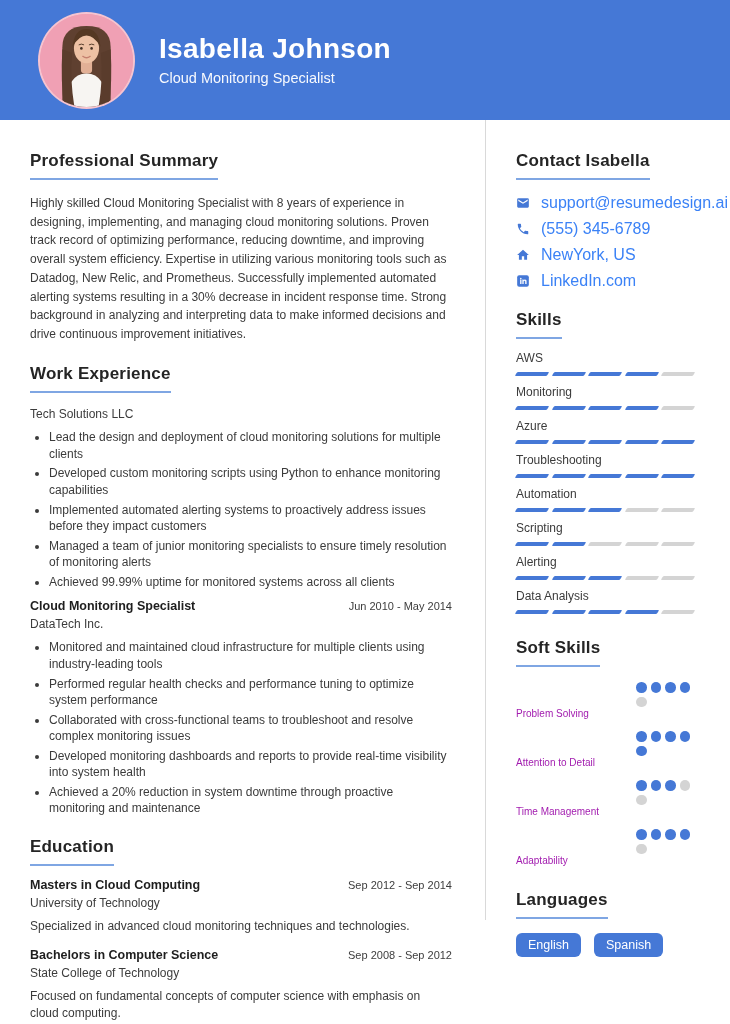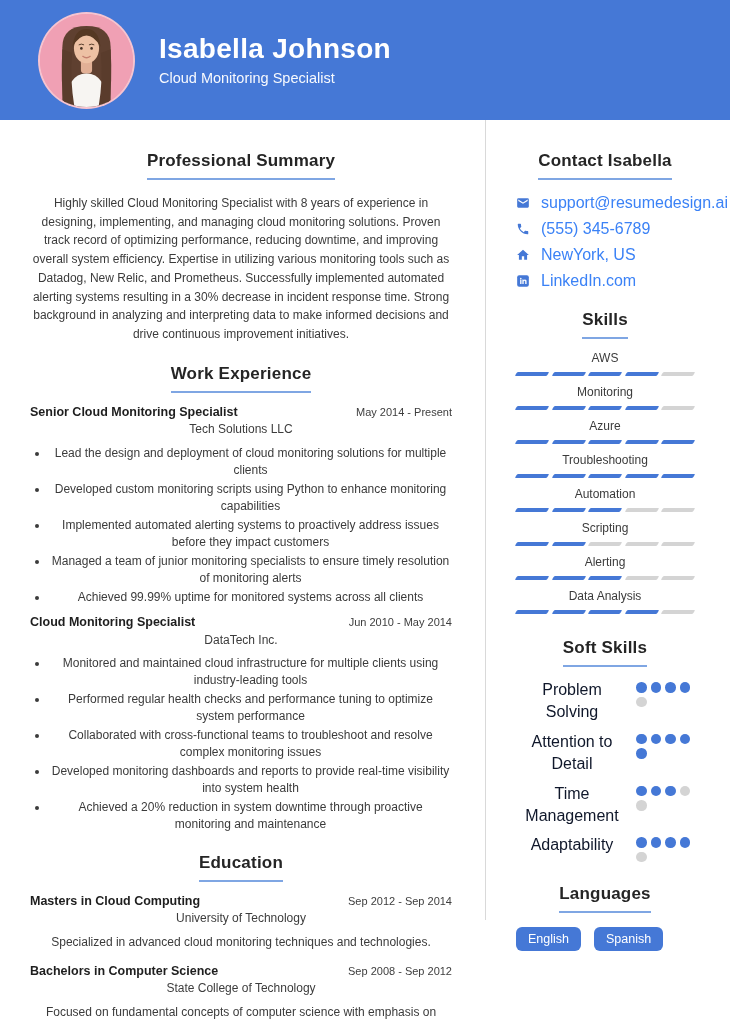--- a/index.html
+++ b/index.html
@@ -15,21 +15,21 @@
   }
   .avatar{
     width:93px;height:93px;border-radius:50%;overflow:hidden;flex:none;
     border:2px solid rgba(255,255,255,.38);background:var(--avatar-bg,#f0a0b4);
   }
   .avatar svg{display:block;width:100%;height:100%;}
   .id-block{margin-left:24px;}
   .name{margin:0;font-size:28px;font-weight:700;color:#ffffff;letter-spacing:.3px;line-height:1.1;}
   .role{margin-top:6px;font-size:14.5px;color:rgba(255,255,255,.96);}
   
-  .columns{position:relative;display:flex;height:808px;box-sizing:border-box;text-align:center;}
+  .columns{position:relative;display:flex;height:808px;box-sizing:border-box;}
   .divider{position:absolute;left:485px;top:0;bottom:8px;width:1px;background:#d9d9d9;}
   main{width:422px;margin-left:30px;padding-top:31px;box-sizing:border-box;}
   aside{width:178px;margin-left:64px;padding-top:31px;box-sizing:border-box;}
   
   .sec-h{
     display:inline-block;margin:0 0 12px 0;font-size:17px;font-weight:700;color:#252525;
     padding-bottom:7px;border-bottom:2px solid var(--accent-light,#7fa6e3);letter-spacing:.2px;
   }
   section{margin-bottom:20px;}
   
@@ -49,21 +49,21 @@
   .cicon{width:14px;height:14px;flex:none;color:var(--accent,#4578d6);}
   .citem span{margin-left:11px;font-size:16px;color:#3b82f6;}
   
   .skill{margin-bottom:9px;}
   .skill-name{font-size:12px;color:#3b3b3b;margin-bottom:7px;}
   .skill-bar{display:flex;gap:5px;height:4px;}
   .seg{flex:1;background:var(--bar-empty,#d4d4d4);transform:skewX(-32deg);border-radius:1px;}
   .seg.on{background:var(--accent,#4578d6);}
   
   .soft{display:flex;margin-bottom:7px;}
-  .soft-name{flex:none;width:112px;font-size:16px;line-height:1.4;color:#0f172a;}
+  .soft-name{flex:none;width:112px;font-size:10px;line-height:1.4;color:#a21caf;margin-top:28px;}
   .dots{margin-left:auto;width:58px;display:flex;flex-wrap:wrap;gap:4px;align-content:flex-start;padding-top:3px;}
   .dot{width:10.5px;height:10.5px;border-radius:50%;background:var(--bar-empty,#d4d4d4);}
   .dot.on{background:var(--accent,#4578d6);}
   
   .pills{display:flex;gap:13px;margin-top:2px;}
   .pill{background:var(--accent,#4578d6);color:#fff;font-size:12.5px;padding:5px 12px;border-radius:6px;}
 </style>
 </head>
 <body>
 
@@ -112,24 +112,20 @@
 
     <section>
       <h2 class="sec-h">Professional Summary</h2>
       <p class="summary-text">Highly skilled Cloud Monitoring Specialist with 8 years of experience in designing, implementing, and managing cloud monitoring solutions. Proven track record of optimizing performance, reducing downtime, and improving overall system efficiency. Expertise in utilizing various monitoring tools such as Datadog, New Relic, and Prometheus. Successfully implemented automated alerting systems resulting in a 30% decrease in incident response time. Strong background in analyzing and interpreting data to make informed decisions and drive continuous improvement initiatives.</p>
     </section>
 
     <section>
       <h2 class="sec-h">Work Experience</h2>
       <div id="jobs-list">
   <article class="entry">
-    <div class="entry-row">
-      <h3 class="entry-title">Senior Cloud Monitoring Specialist</h3>
-      <span class="entry-date">May 2014 - Present</span>
-    </div>
     <div class="entry-sub">Tech Solutions LLC</div>
     <ul>
               <li>Lead the design and deployment of cloud monitoring solutions for multiple clients</li>
               <li>Developed custom monitoring scripts using Python to enhance monitoring capabilities</li>
               <li>Implemented automated alerting systems to proactively address issues before they impact customers</li>
               <li>Managed a team of junior monitoring specialists to ensure timely resolution of monitoring alerts</li>
               <li>Achieved 99.99% uptime for monitored systems across all clients</li>
             </ul>
   </article>
 

